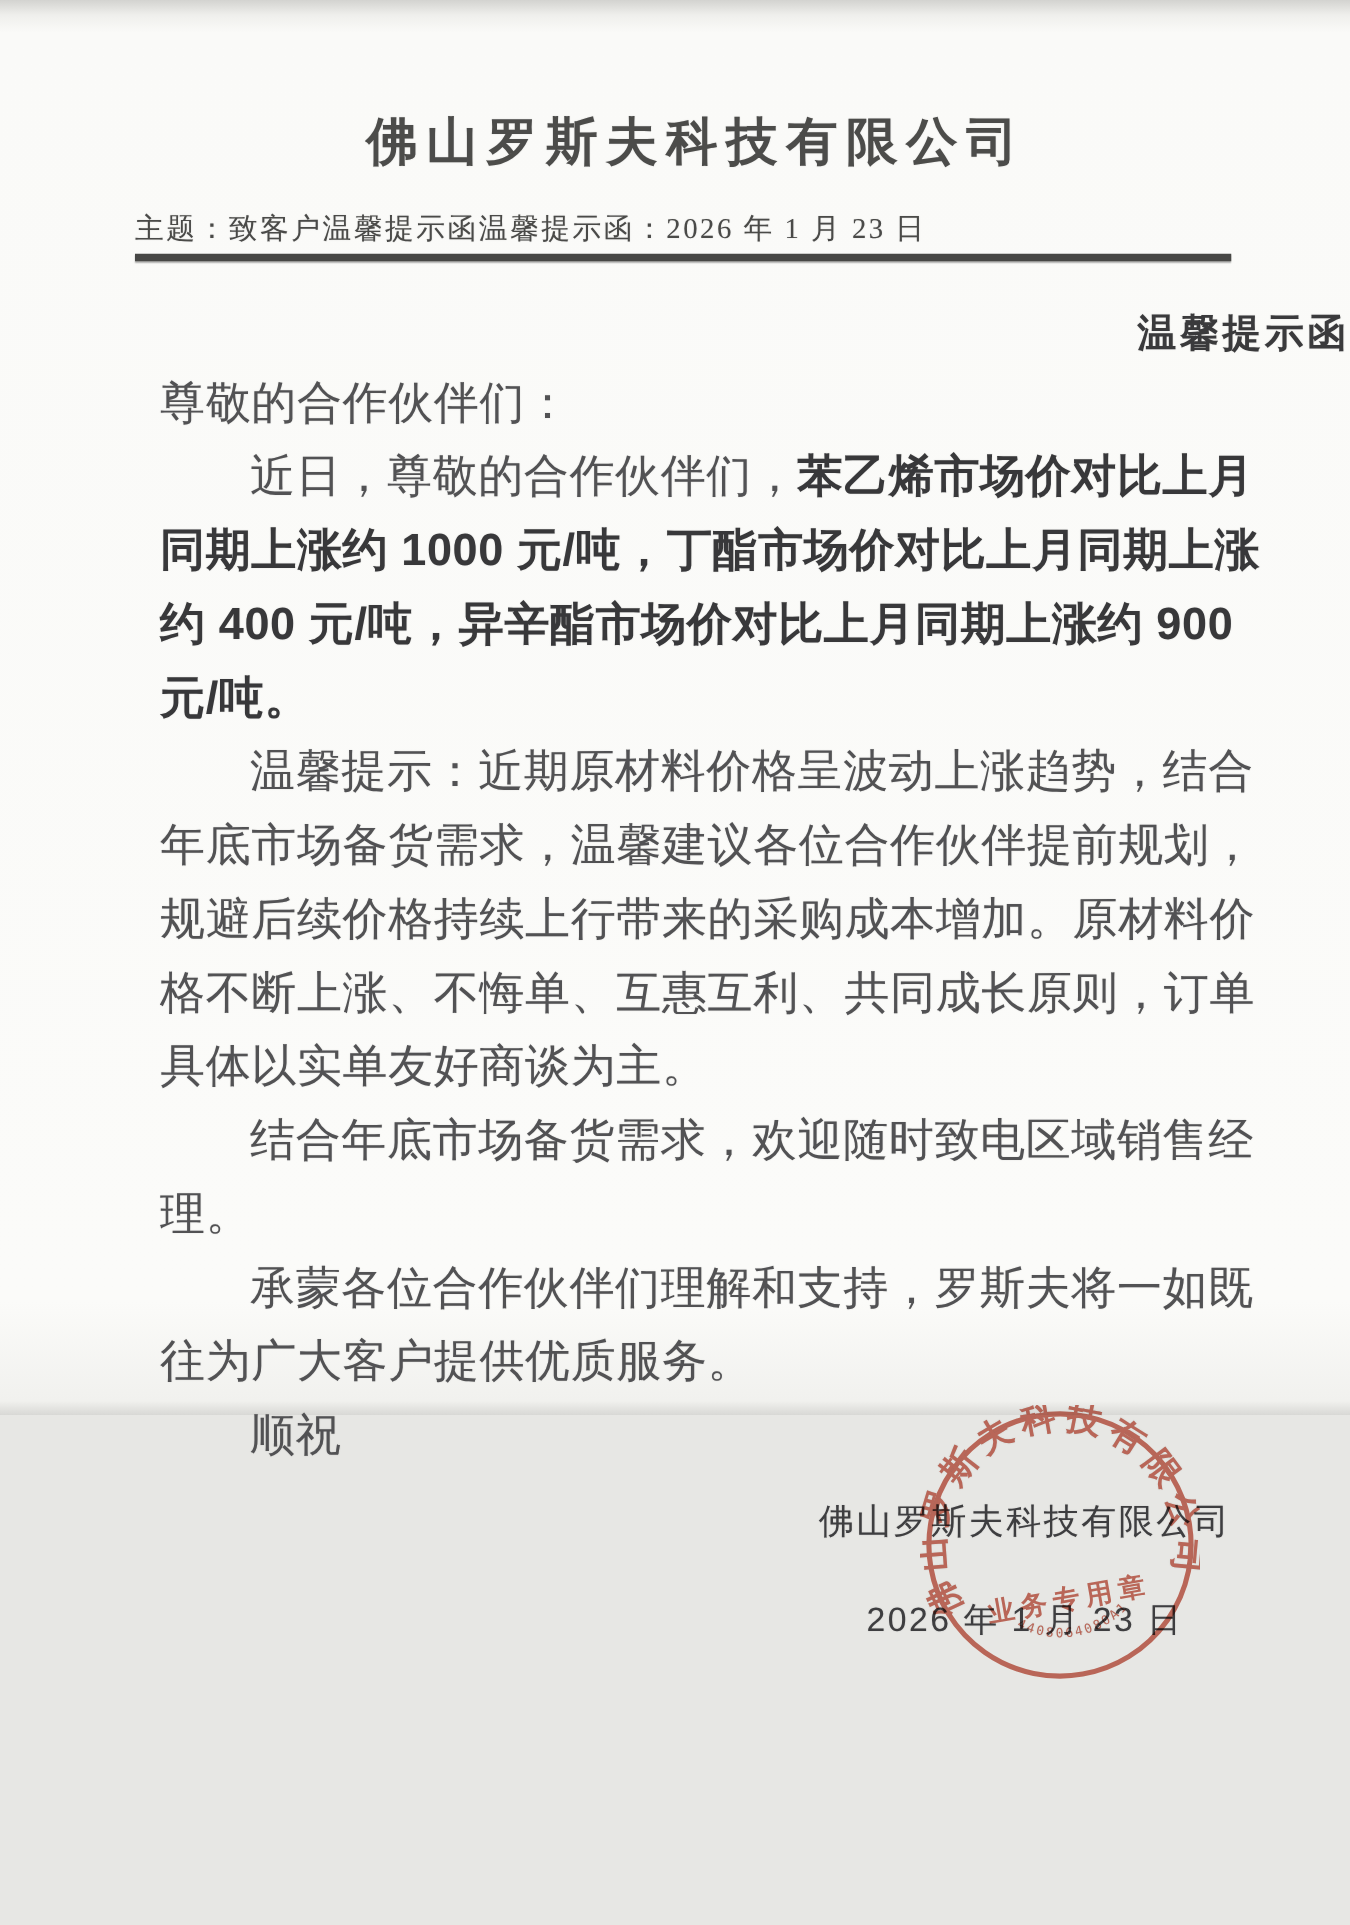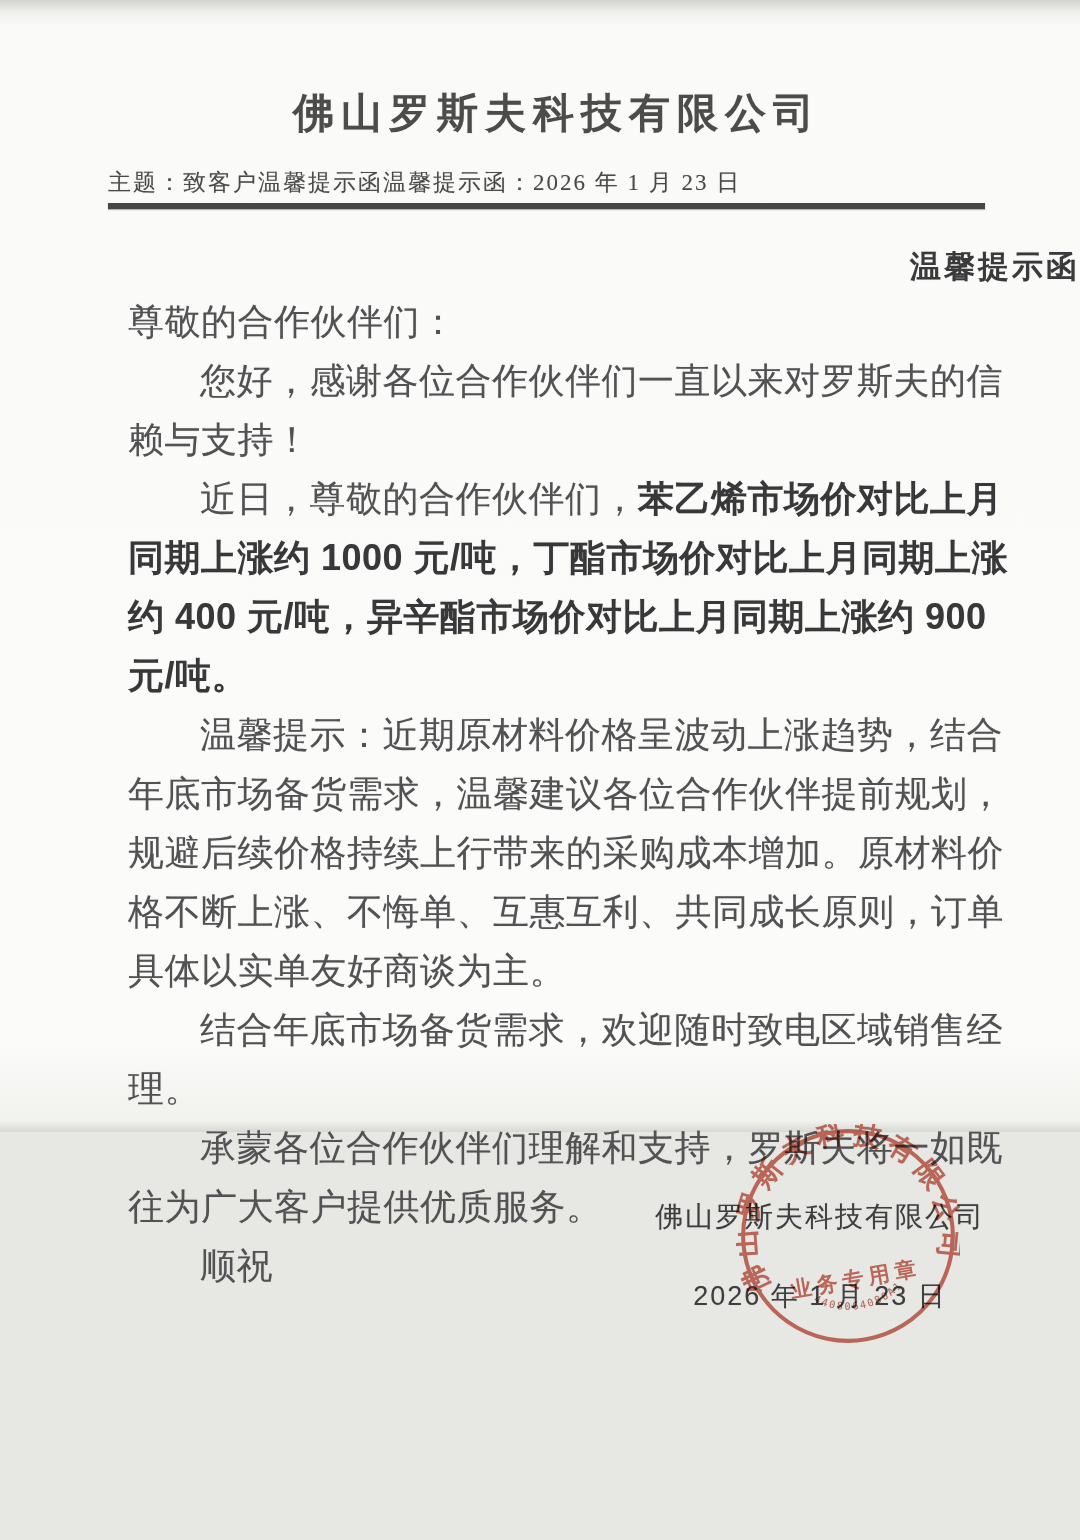--- a/index.html
+++ b/index.html
@@ -79,21 +79,20 @@
         <span>温馨提示函：</span><span>2026 年 1 月 23 日</span>
       </span>
     </div>
 
     <hr class="head-rule">
 
     <h2 class="letter-heading">温馨提示函</h2>
 
     <div class="letter-body">
       <p class="no-indent">尊敬的合作伙伴们：</p>
-      <p>您好，感谢各位合作伙伴们一直以来对罗斯夫的信赖与支持！</p>
       <p>
         <span>近日，尊敬的合作伙伴们，</span><b>苯乙烯市场价对比上月同期上涨约 1000 元/吨，丁酯市场价对比上月同期上涨约 400 元/吨，异辛酯市场价对比上月同期上涨约 900 元/吨。</b>
       </p>
       <p>温馨提示：近期原材料价格呈波动上涨趋势，结合年底市场备货需求，温馨建议各位合作伙伴提前规划，规避后续价格持续上行带来的采购成本增加。原材料价格不断上涨、不悔单、互惠互利、共同成长原则，订单具体以实单友好商谈为主。</p>
       <p>结合年底市场备货需求，欢迎随时致电区域销售经理。</p>
       <p>承蒙各位合作伙伴们理解和支持，罗斯夫将一如既往为广大客户提供优质服务。</p>
       <p>顺祝</p>
     </div>
 
     <div class="signature">

